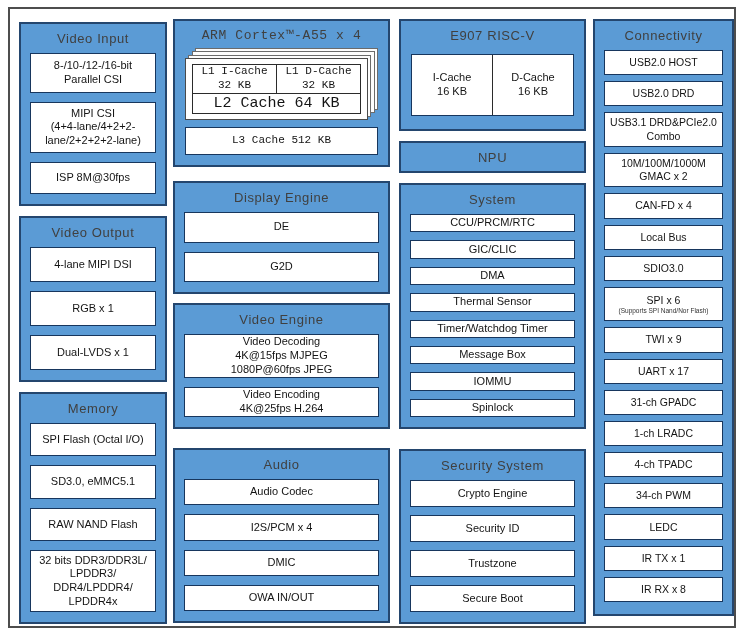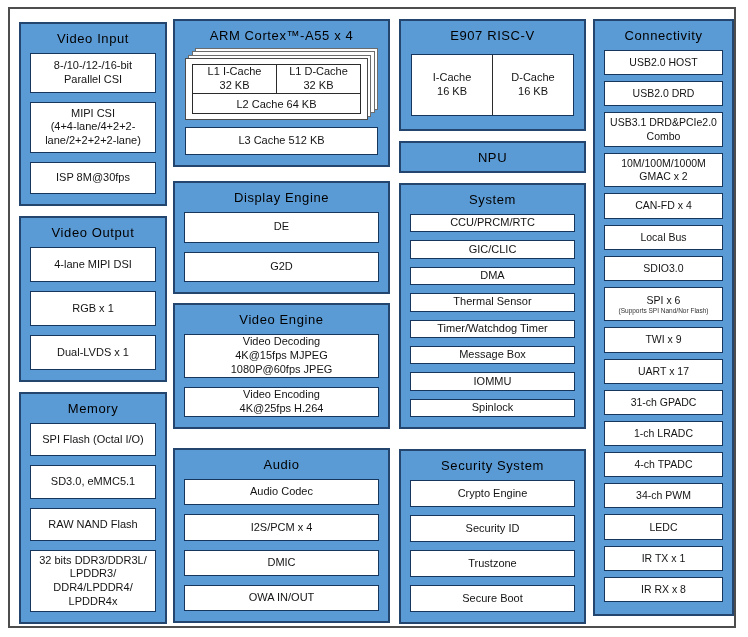--- a/index.html
+++ b/index.html
@@ -16,21 +16,21 @@
   #col1 { left:9px;   top:13px; width:148px; height:602px; }
   #col2 { left:163px; top:10px; width:217px; height:605px; }
   #col3 { left:389px; top:10px; width:187px; height:605px; }
   #col4 { left:583px; top:10px; width:141px; height:516px; }
 
   .panel {
     background:#5B9BD5; border:2px solid #24466E;
     display:flex; flex-direction:column; flex:none;
   }
   .panel-title {
-    color:#000000; text-align:center; font-size:13px;
+    color:#404040; text-align:center; font-size:13px;
     padding:7px 2px 3px; letter-spacing:0.6px; white-space:pre-line;
   }
   .panel-body {
     flex:1; display:flex; flex-direction:column; gap:9px; padding:4px 9px 10px;
   }
   .box {
     background:#ffffff; border:1px solid #17365D;
     display:flex; flex-direction:column; align-items:center; justify-content:center;
     text-align:center; font-size:11px; line-height:1.25; flex:1; min-height:0;
   }
@@ -50,21 +50,21 @@
   }
   .cache-table { border:1px solid #2b2b2b; height:100%; display:flex; flex-direction:column; }
   .cache-row1 { flex:1.5; display:flex; min-height:0; }
   .cache-cell {
     flex:1; display:flex; align-items:center; justify-content:center;
     text-align:center; font-size:11px; line-height:1.25; white-space:pre-line;
   }
   .cache-cell.first { border-right:1px solid #2b2b2b; }
   .cache-row2 {
     flex:1; border-top:1px solid #2b2b2b; display:flex;
-    align-items:center; justify-content:center; font-size:11px;
+    align-items:center; justify-content:center; font-size:15px;
   }
   .l3 { flex:none; height:28px; margin:0 10px 10px; }
 
   
   .e907-body { flex:1; padding:8px 10px 13px; }
   .cache2 { background:#fff; border:1px solid #17365D; height:100%; display:flex; }
 
   
   .npu { justify-content:center; }
   .npu .panel-title { padding:0; }
@@ -126,21 +126,21 @@
             <span class="lbl">32 bits DDR3/DDR3L/
 LPDDR3/
 DDR4/LPDDR4/
 LPDDR4x</span>
           </div>
       </div>
     </div>
   </div>
 
   <div class="col" id="col2">
-    <div class="panel" style="height:148px; margin-bottom:14px;">
+    <div class="panel" style="height:148px; margin-bottom:14px;font-family:Liberation Mono, monospace;">
       <div class="panel-title">ARM Cortex™-A55 x 4</div>
       <div class="arm-stack">
         <div class="ghost g1"></div>
         <div class="ghost g2"></div>
         <div class="ghost g3"></div>
         <div class="front">
           <div class="cache-table">
             <div class="cache-row1">
               <div class="cache-cell first">L1 I-Cache
 32 KB</div>

